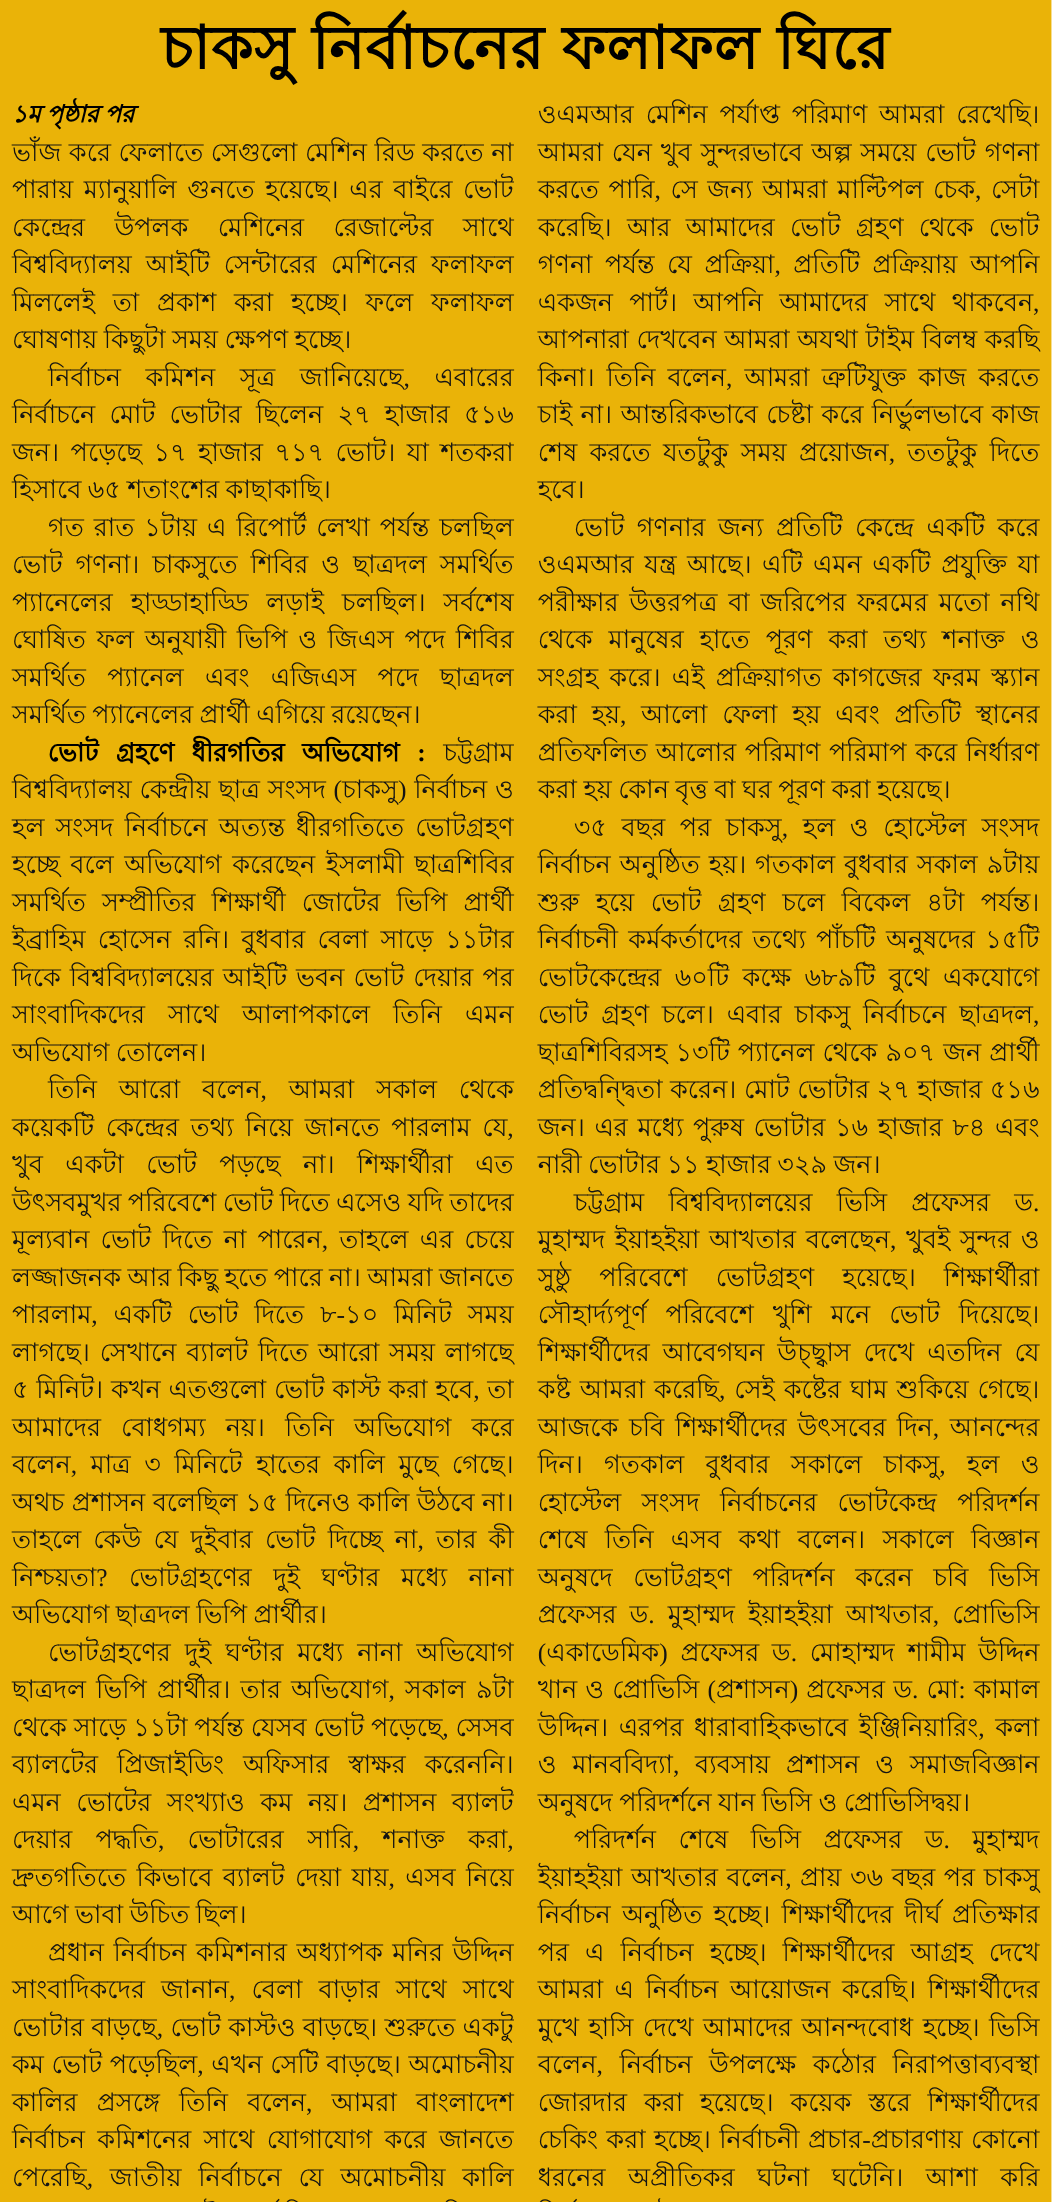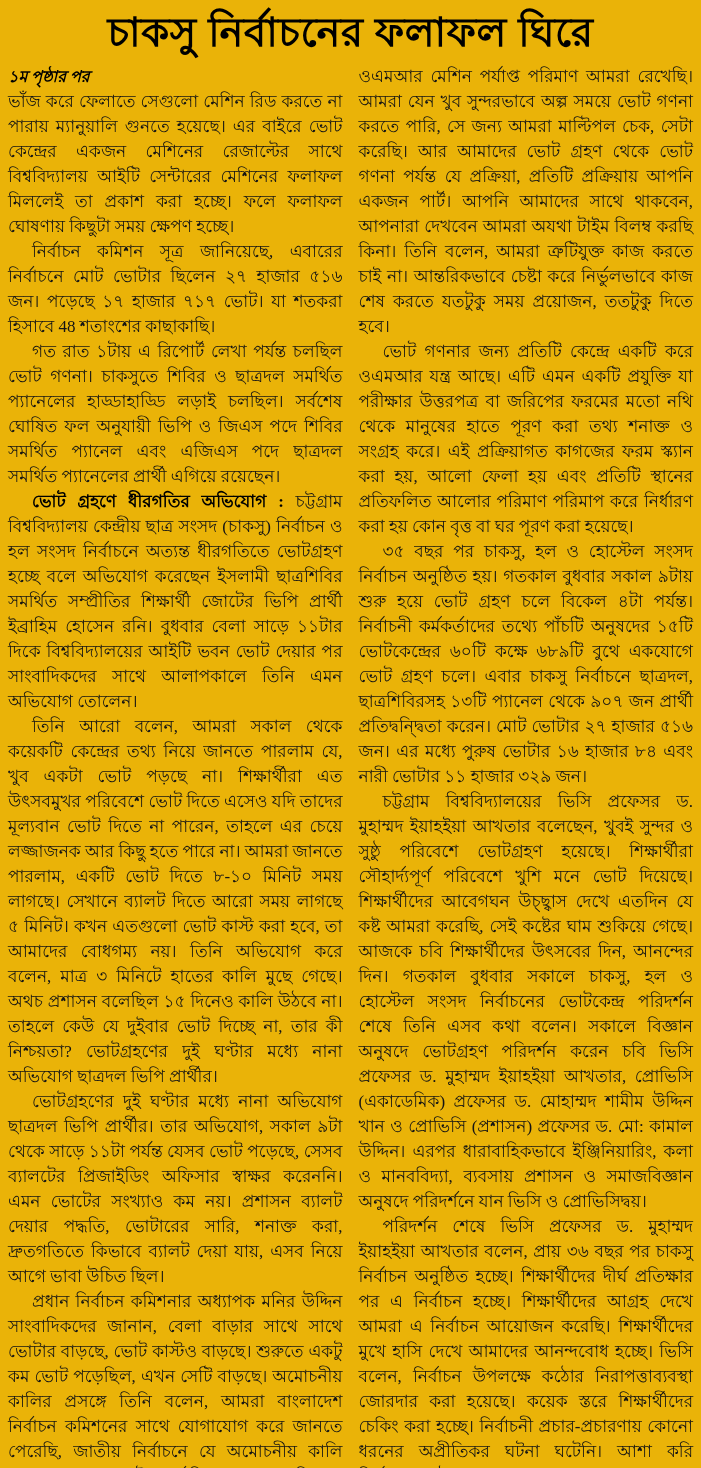--- a/index.html
+++ b/index.html
@@ -64,22 +64,22 @@
 </style>
 </head>
 <body>
 
 <div class="page">
   <h1 class="headline">চাকসু নির্বাচনের ফলাফল ঘিরে</h1>
 
   <div class="columns">
     <div class="col">
       <div class="continuation">১ম পৃষ্ঠার পর</div>
-    <p class="noindent">ভাঁজ করে ফেলাতে সেগুলো মেশিন রিড করতে না পারায় ম্যানুয়ালি গুনতে হয়েছে। এর বাইরে ভোট কেন্দ্রের একজন মেশিনের রেজাল্টের সাথে বিশ্ববিদ্যালয় আইটি সেন্টারের মেশিনের ফলাফল মিললেই তা প্রকাশ করা হচ্ছে। ফলে ফলাফল ঘোষণায় কিছুটা সময় ক্ষেপণ হচ্ছে।</p>
-        <p>নির্বাচন কমিশন সূত্র জানিয়েছে, এবারের নির্বাচনে মোট ভোটার ছিলেন ২৭ হাজার ৫১৬ জন। পড়েছে ১৭ হাজার ৭১৭ ভোট। যা শতকরা হিসাবে 48 শতাংশের কাছাকাছি।</p>
+    <p class="noindent">ভাঁজ করে ফেলাতে সেগুলো মেশিন রিড করতে না পারায় ম্যানুয়ালি গুনতে হয়েছে। এর বাইরে ভোট কেন্দ্রের উপলক মেশিনের রেজাল্টের সাথে বিশ্ববিদ্যালয় আইটি সেন্টারের মেশিনের ফলাফল মিললেই তা প্রকাশ করা হচ্ছে। ফলে ফলাফল ঘোষণায় কিছুটা সময় ক্ষেপণ হচ্ছে।</p>
+        <p>নির্বাচন কমিশন সূত্র জানিয়েছে, এবারের নির্বাচনে মোট ভোটার ছিলেন ২৭ হাজার ৫১৬ জন। পড়েছে ১৭ হাজার ৭১৭ ভোট। যা শতকরা হিসাবে ৬৫ শতাংশের কাছাকাছি।</p>
         <p>গত রাত ১টায় এ রিপোর্ট লেখা পর্যন্ত চলছিল ভোট গণনা। চাকসুতে শিবির ও ছাত্রদল সমর্থিত প্যানেলের হাড্ডাহাড্ডি লড়াই চলছিল। সর্বশেষ ঘোষিত ফল অনুযায়ী ভিপি ও জিএস পদে শিবির সমর্থিত প্যানেল এবং এজিএস পদে ছাত্রদল সমর্থিত প্যানেলের প্রার্থী এগিয়ে রয়েছেন।</p>
         <p><b>ভোট গ্রহণে ধীরগতির অভিযোগ : </b>চট্টগ্রাম বিশ্ববিদ্যালয় কেন্দ্রীয় ছাত্র সংসদ (চাকসু) নির্বাচন ও হল সংসদ নির্বাচনে অত্যন্ত ধীরগতিতে ভোটগ্রহণ হচ্ছে বলে অভিযোগ করেছেন ইসলামী ছাত্রশিবির সমর্থিত সম্প্রীতির শিক্ষার্থী জোটের ভিপি প্রার্থী ইব্রাহিম হোসেন রনি। বুধবার বেলা সাড়ে ১১টার দিকে বিশ্ববিদ্যালয়ের আইটি ভবন ভোট দেয়ার পর সাংবাদিকদের সাথে আলাপকালে তিনি এমন অভিযোগ তোলেন।</p>
         <p>তিনি আরো বলেন, আমরা সকাল থেকে কয়েকটি কেন্দ্রের তথ্য নিয়ে জানতে পারলাম যে, খুব একটা ভোট পড়ছে না। শিক্ষার্থীরা এত উৎসবমুখর পরিবেশে ভোট দিতে এসেও যদি তাদের মূল্যবান ভোট দিতে না পারেন, তাহলে এর চেয়ে লজ্জাজনক আর কিছু হতে পারে না। আমরা জানতে পারলাম, একটি ভোট দিতে ৮-১০ মিনিট সময় লাগছে। সেখানে ব্যালট দিতে আরো সময় লাগছে ৫ মিনিট। কখন এতগুলো ভোট কাস্ট করা হবে, তা আমাদের বোধগম্য নয়। তিনি অভিযোগ করে বলেন, মাত্র ৩ মিনিটে হাতের কালি মুছে গেছে। অথচ প্রশাসন বলেছিল ১৫ দিনেও কালি উঠবে না। তাহলে কেউ যে দুইবার ভোট দিচ্ছে না, তার কী নিশ্চয়তা? ভোটগ্রহণের দুই ঘণ্টার মধ্যে নানা অভিযোগ ছাত্রদল ভিপি প্রার্থীর।</p>
         <p>ভোটগ্রহণের দুই ঘণ্টার মধ্যে নানা অভিযোগ ছাত্রদল ভিপি প্রার্থীর। তার অভিযোগ, সকাল ৯টা থেকে সাড়ে ১১টা পর্যন্ত যেসব ভোট পড়েছে, সেসব ব্যালটের প্রিজাইডিং অফিসার স্বাক্ষর করেননি। এমন ভোটের সংখ্যাও কম নয়। প্রশাসন ব্যালট দেয়ার পদ্ধতি, ভোটারের সারি, শনাক্ত করা, দ্রুতগতিতে কিভাবে ব্যালট দেয়া যায়, এসব নিয়ে আগে ভাবা উচিত ছিল।</p>
         <p>প্রধান নির্বাচন কমিশনার অধ্যাপক মনির উদ্দিন সাংবাদিকদের জানান, বেলা বাড়ার সাথে সাথে ভোটার বাড়ছে, ভোট কাস্টও বাড়ছে। শুরুতে একটু কম ভোট পড়েছিল, এখন সেটি বাড়ছে। অমোচনীয় কালির প্রসঙ্গে তিনি বলেন, আমরা বাংলাদেশ নির্বাচন কমিশনের সাথে যোগাযোগ করে জানতে পেরেছি, জাতীয় নির্বাচনে যে অমোচনীয় কালি ব্যবহার করা হয় সেটা জার্মানি থেকে আমদানি করা হয়। আমরা অনেক চেষ্টা করেও সেই কালি জোগাড় করতে পারিনি।</p>
       </div>
     <div class="col">
         <p class="noindent">ওএমআর মেশিন পর্যাপ্ত পরিমাণ আমরা রেখেছি। আমরা যেন খুব সুন্দরভাবে অল্প সময়ে ভোট গণনা করতে পারি, সে জন্য আমরা মাল্টিপল চেক, সেটা করেছি। আর আমাদের ভোট গ্রহণ থেকে ভোট গণনা পর্যন্ত যে প্রক্রিয়া, প্রতিটি প্রক্রিয়ায় আপনি একজন পার্ট। আপনি আমাদের সাথে থাকবেন, আপনারা দেখবেন আমরা অযথা টাইম বিলম্ব করছি কিনা। তিনি বলেন, আমরা ত্রুটিযুক্ত কাজ করতে চাই না। আন্তরিকভাবে চেষ্টা করে নির্ভুলভাবে কাজ শেষ করতে যতটুকু সময় প্রয়োজন, ততটুকু দিতে হবে।</p>
         <p>ভোট গণনার জন্য প্রতিটি কেন্দ্রে একটি করে ওএমআর যন্ত্র আছে। এটি এমন একটি প্রযুক্তি যা পরীক্ষার উত্তরপত্র বা জরিপের ফরমের মতো নথি থেকে মানুষের হাতে পূরণ করা তথ্য শনাক্ত ও সংগ্রহ করে। এই প্রক্রিয়াগত কাগজের ফরম স্ক্যান করা হয়, আলো ফেলা হয় এবং প্রতিটি স্থানের প্রতিফলিত আলোর পরিমাণ পরিমাপ করে নির্ধারণ করা হয় কোন বৃত্ত বা ঘর পূরণ করা হয়েছে।</p>
         <p>৩৫ বছর পর চাকসু, হল ও হোস্টেল সংসদ নির্বাচন অনুষ্ঠিত হয়। গতকাল বুধবার সকাল ৯টায় শুরু হয়ে ভোট গ্রহণ চলে বিকেল ৪টা পর্যন্ত। নির্বাচনী কর্মকর্তাদের তথ্যে পাঁচটি অনুষদের ১৫টি ভোটকেন্দ্রের ৬০টি কক্ষে ৬৮৯টি বুথে একযোগে ভোট গ্রহণ চলে। এবার চাকসু নির্বাচনে ছাত্রদল, ছাত্রশিবিরসহ ১৩টি প্যানেল থেকে ৯০৭ জন প্রার্থী প্রতিদ্বন্দ্বিতা করেন। মোট ভোটার ২৭ হাজার ৫১৬ জন। এর মধ্যে পুরুষ ভোটার ১৬ হাজার ৮৪ এবং নারী ভোটার ১১ হাজার ৩২৯ জন।</p>

